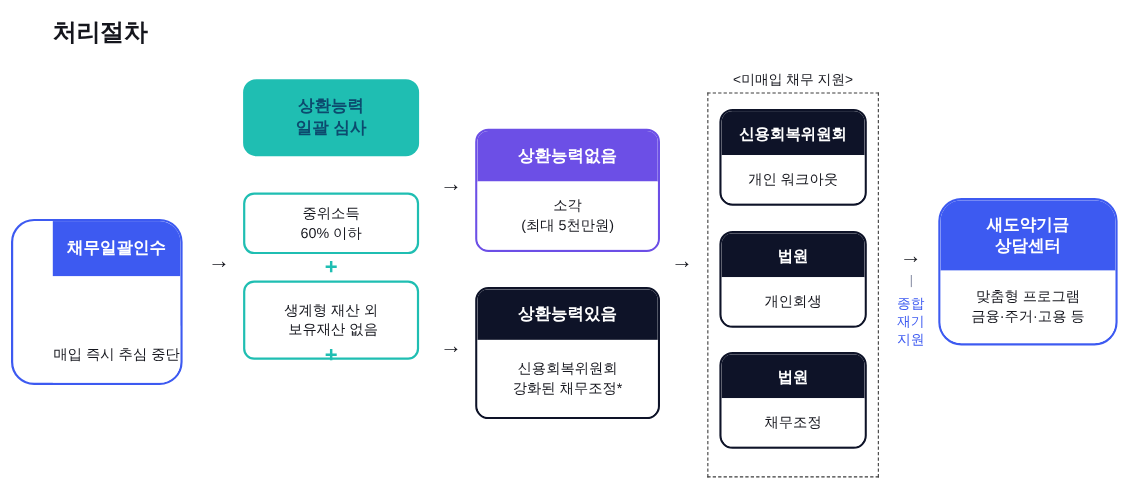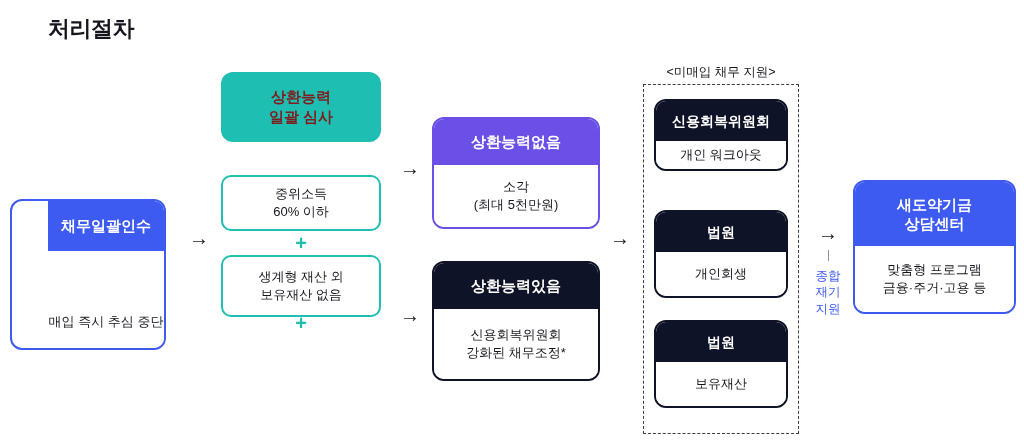--- a/index.html
+++ b/index.html
@@ -34,28 +34,28 @@
     display: flex; align-items: center; justify-content: center;
     color: #fff; font-weight: 700; font-size: 15px;
     white-space: pre-line; line-height: 1.3;
   }
   .card .bd {
     display: flex; align-items: center; justify-content: center;
     color: var(--ink); font-size: 13px;
     white-space: pre-line; line-height: 1.4;
     background: #fff;
   }
-  .card.blue   { border-color: var(--blue); }   .card.blue .hd   { background: var(--blue); }
+  .card.blue   { border-color: var(--blue); border-radius: 21px; }   .card.blue .hd   { background: var(--blue); }
   .card.purple { border-color: var(--purple); } .card.purple .hd { background: var(--purple); }
   .card.navy   { border-color: var(--navy); }   .card.navy .hd   { background: var(--navy); }
   .solo-header {
     position: absolute;
     border-radius: 12px;
     background: var(--teal);
-    color: #7f1d1d; font-weight: 700; font-size: 15px;
+    color: #0c4a6e; font-weight: 700; font-size: 15px;
     display: flex; align-items: center; justify-content: center;
     text-align: center; white-space: pre-line; line-height: 1.35;
   }
   .crit {
     position: absolute;
     border: 2px solid var(--teal);
     border-radius: 10px;
     background: #fff;
     display: flex; align-items: center; justify-content: center;
     font-size: 13px; text-align: center;
@@ -111,21 +111,21 @@
   </div>
 
   <div class="arrow" style="left:184px; top:227px; width:30px;">→</div>
 
   <div class="solo-header" style="left:221px; top:72px; width:160px; height:70px;">상환능력
 일괄 심사</div>
 
   <div class="crit" style="left:221px; top:175px; width:160px; height:56px;">중위소득
 60% 이하</div>
   <div class="plus" style="left:221px; top:231px; width:160px; height:24px;">+</div>
-  <div class="crit" style="left:221px; top:255px; width:160px; height:62px;">생계형 재산 외
+  <div class="crit" style="left:221px; top:255px; width:160px; height:72px;text-align:right;">생계형 재산 외
 보유재산 없음</div>
   <div class="plus" style="left:221px; top:311px; width:160px; height:24px;">+</div>
 
   <div class="arrow" style="left:394px; top:157px; width:32px;">→</div>
   <div class="arrow" style="left:394px; top:304px; width:32px;">→</div>
 
   <div class="card purple" style="left:432px; top:117px; width:168px;">
     <div class="hd" style="height:46px;">상환능력없음</div>
     <div class="bd" style="height:62px;">소각
 (최대 5천만원)</div>
@@ -137,31 +137,31 @@
 강화된 채무조정*</div>
   </div>
 
   <div class="arrow" style="left:604px; top:227px; width:32px;">→</div>
 
   <div class="dash-label" style="left:640px; top:64px; width:162px;">&lt;미매입 채무 지원&gt;</div>
   <div class="dashed-box" style="left:643px; top:84px; width:156px; height:350px;"></div>
 
   <div class="card navy" style="left:654px; top:99px; width:134px;">
     <div class="hd" style="height:40px; font-size:14px;">신용회복위원회</div>
-    <div class="bd" style="height:28px;">개인 워크아웃</div>
+    <div class="bd" style="height:44px;">개인 워크아웃</div>
   </div>
 
   <div class="card navy" style="left:654px; top:210px; width:134px;">
     <div class="hd" style="height:40px; font-size:14px;">법원</div>
     <div class="bd" style="height:44px;">개인회생</div>
   </div>
 
   <div class="card navy" style="left:654px; top:320px; width:134px;">
     <div class="hd" style="height:40px; font-size:14px;">법원</div>
-    <div class="bd" style="height:44px;">보유재산</div>
+    <div class="bd" style="height:44px;">채무조정</div>
   </div>
 
   <div class="arrow" style="left:813px; top:222px; width:30px;">→</div>
   <div class="tick" style="left:828px; top:250px;"></div>
   <div class="vtext" style="left:812px; top:268px; width:32px;">종합
 재기
 지원</div>
 
   <div class="card blue" style="left:853px; top:180px; width:163px;">
     <div class="hd" style="height:64px;">새도약기금

